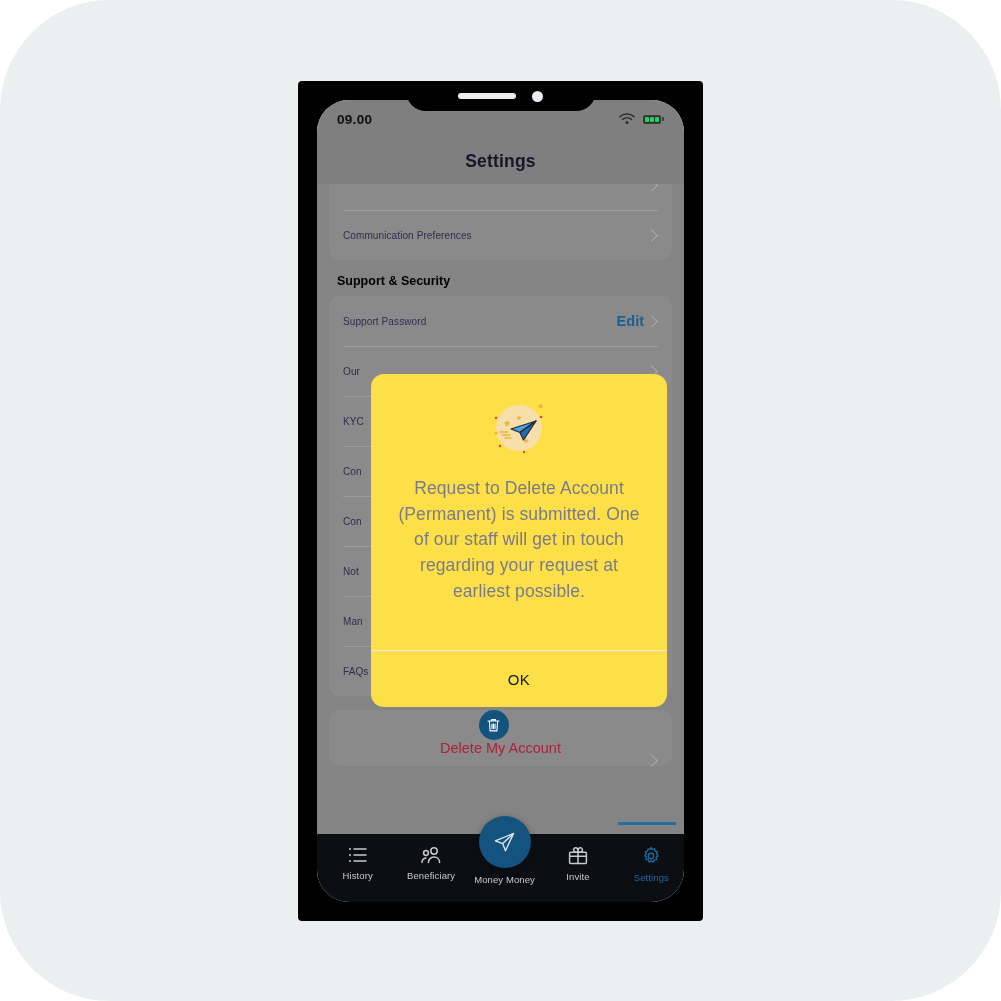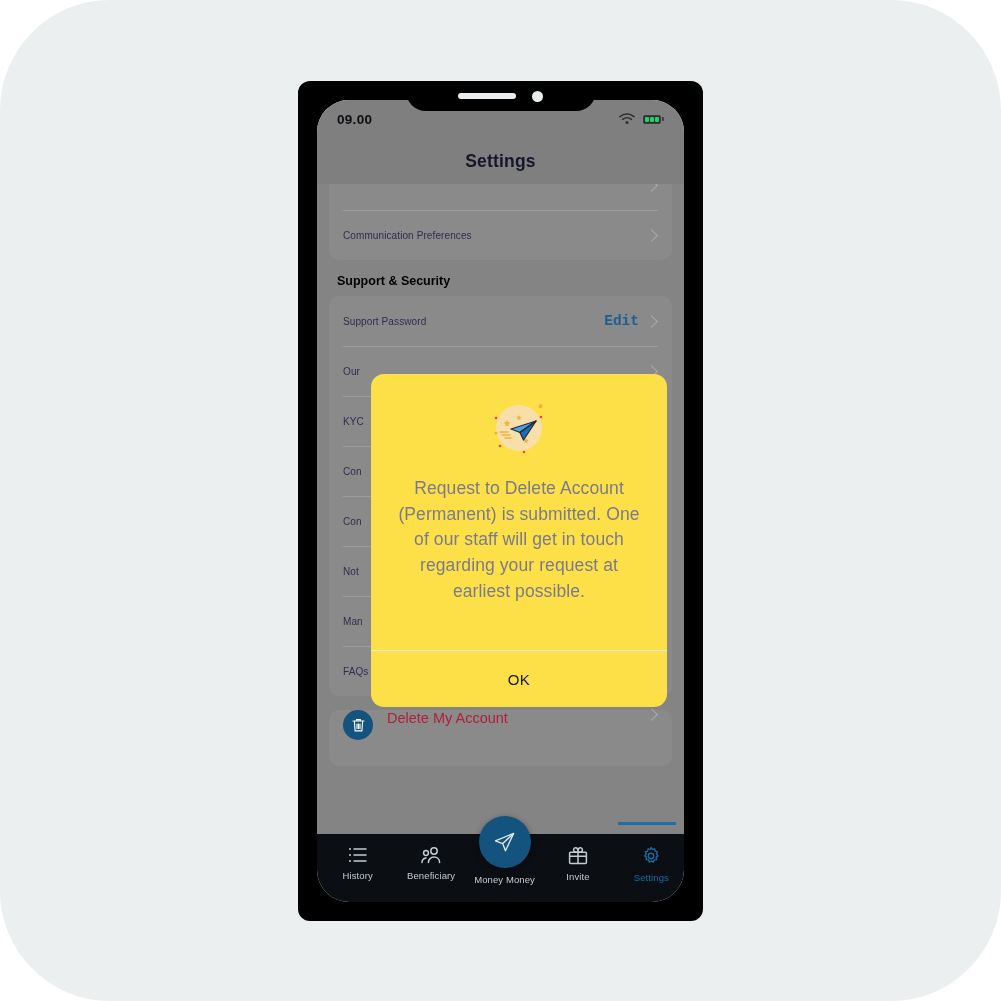--- a/index.html
+++ b/index.html
@@ -17,21 +17,21 @@
     background: #eceff0;
     border-radius: 110px;
   }
 
   
   #phone {
     position: absolute;
     left: 298px; top: 81px;
     width: 405px; height: 840px;
     background: #000000;
-    border-radius: 12px;
+    border-radius: 4px;
     overflow: hidden;
   }
   #screen {
     position: absolute;
     left: 19px; top: 19px;
     width: 367px; height: 802px;
     background: #f2f3f5;
     border-radius: 32px;
     overflow: hidden;
   }
@@ -110,34 +110,34 @@
     padding: 0 14px;
   }
   .row + .row::before {
     content: ""; position: absolute; left: 14px; right: 14px; top: 0;
     height: 1px; background: rgba(255,255,255,.17);
   }
   .row-label {
     font-size: 10px; color: #2e2d4e; letter-spacing: .1px;
   }
   .row-right {
-    margin-left: auto; display: flex; align-items: center; gap: 8px; font-family: Liberation Mono, monospace;
+    margin-left: auto; display: flex; align-items: center; gap: 3px;
   }
   .edit-link { font-size: 14.5px; color: #1d5f90; font-weight: 600; }
   .chev { width: 9px; height: 9px; border-right: 1.7px solid #adadad;
           border-bottom: 1.7px solid #adadad; transform: rotate(-45deg);
           margin-right: 2px; }
 
   .section-head {
     padding: 14px 20px 8px 20px;
     font-size: 12.5px; color: #000000; font-weight: 600;
   }
 
   .danger-card { margin: 14px 12px 0 12px; background: #8a8a8a; border-radius: 10px; }
-  .danger-row { height: 56px; display:flex; align-items:flex-start; padding: 0 14px; position:relative; }
+  .danger-row { height: 56px; display:flex; align-items:center; padding: 0 14px; position:relative;flex-direction:column; }
   .trash-circle {
     width: 30px; height: 30px; border-radius: 50%;
     background: #14537d; display:flex; align-items:center; justify-content:center;
     margin-right: 14px; flex: 0 0 auto;
   }
   .danger-label { font-size: 14.5px; color: #b0203a; font-weight: 500; }
 
   
   .tabbar {
     position: absolute; left: 0; bottom: 0;

